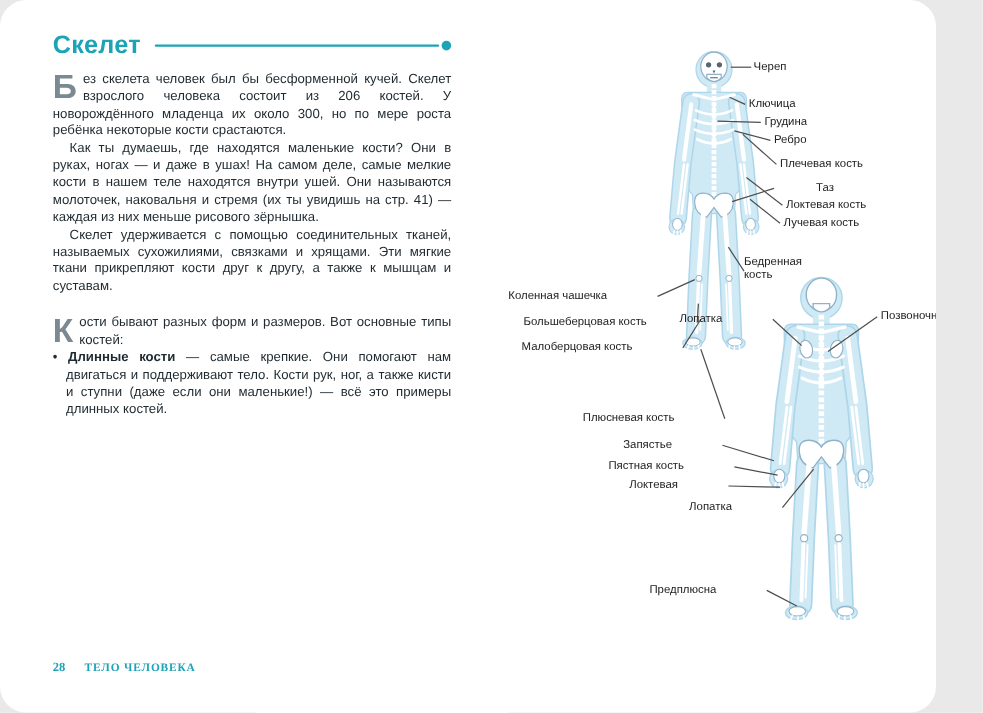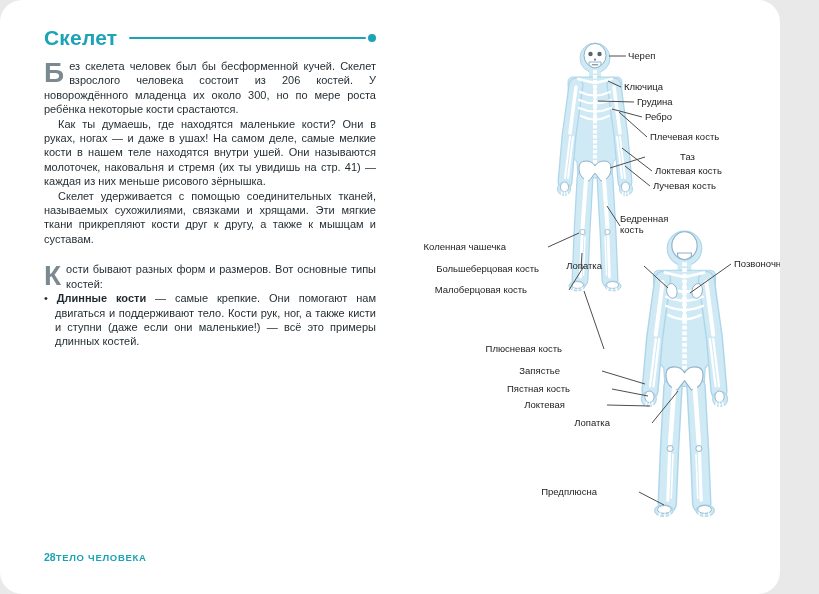--- a/index.html
+++ b/index.html
@@ -28,22 +28,22 @@
   .dropcap {
     float:left; font-size:28px; line-height:25px; font-weight:bold;
     color:#7b8a92; margin:1px 5px 0 0;
   }
   .section-gap { height:16px; }
   .bullet-p { padding-left:11px; text-indent:-11px; }
   .bullet-p b { color:#1f2a30; }
   
   .footer {
     position:absolute; left:44px; top:551px;
-    display:flex; align-items:baseline;
-    color:#1ca3b6; font-weight:bold;
+    display:flex; gap:16px; align-items:baseline;
+    color:#1ca3b6; font-weight:bold;font-family:Liberation Serif, serif;
   }
   .pagenum { font-size:10.5px; }
   .booktitle { font-size:9.5px; letter-spacing:0.7px; }
   
   .diagram-svg { position:absolute; left:0; top:0; pointer-events:none; }
   .dlabel {
     position:absolute; font-size:9.5px; font-weight:normal;
     color:#222; line-height:1.12; white-space:nowrap;
   }
   .dlabel.r { text-align:right; }

